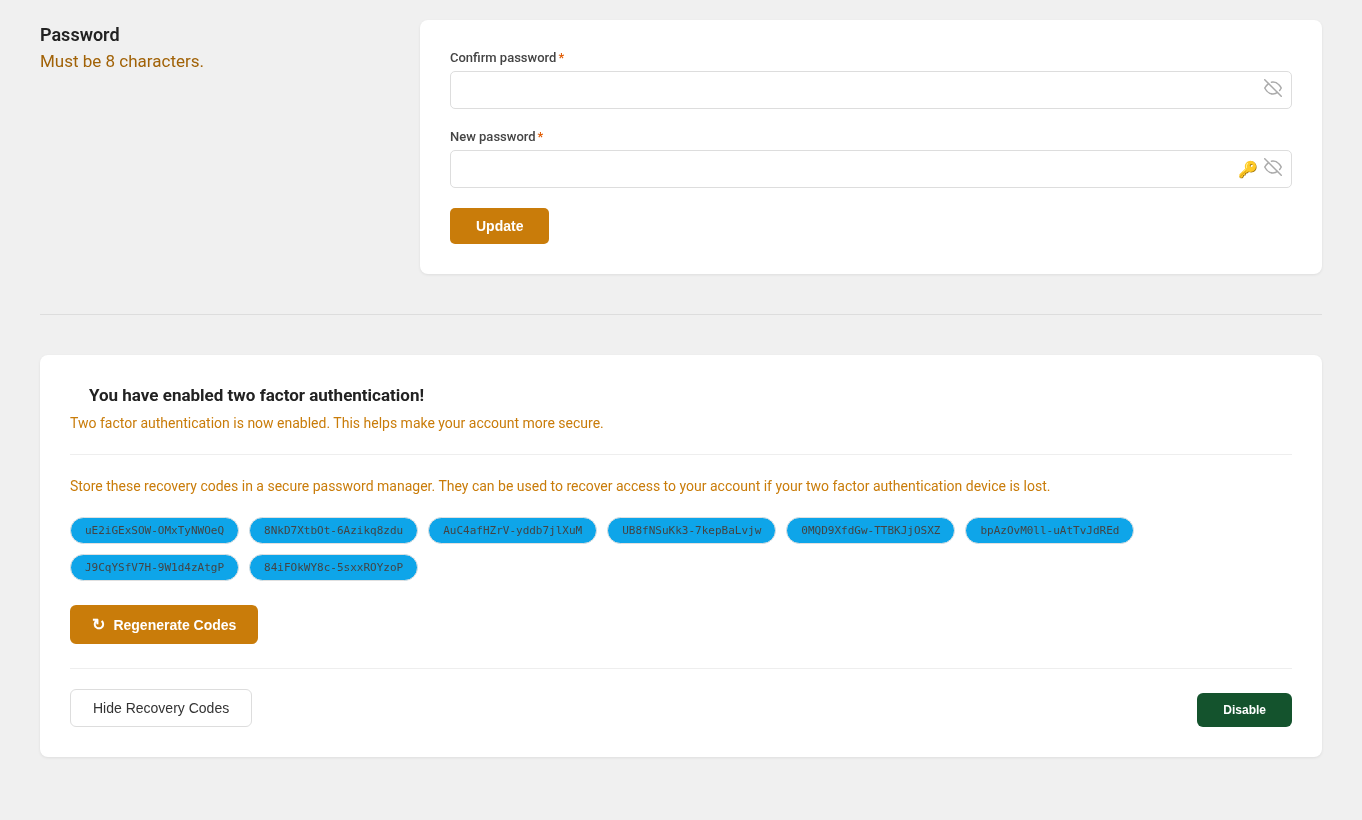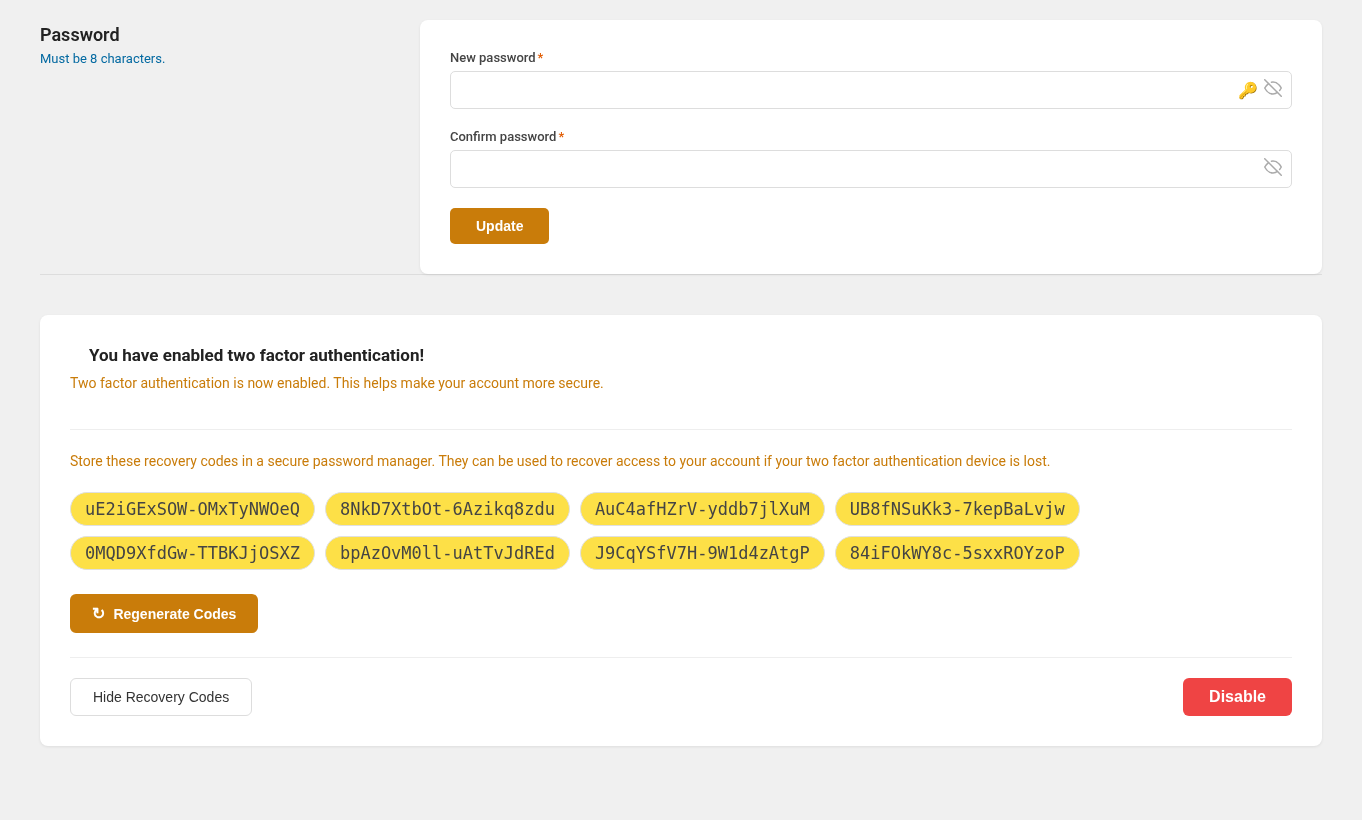--- a/index.html
+++ b/index.html
@@ -13,38 +13,39 @@
       max-width: 1362px;
       margin: 0 auto;
       padding: 20px 40px;
     }
 
     
     .section {
       display: flex;
       gap: 40px;
       margin-bottom: 40px;
+      padding-bottom: 40px;
       border-bottom: 1px solid #ddd;
     }
     .section:last-child {
       border-bottom: none;
     }
     .section-left {
       flex: 0 0 340px;
       padding-top: 4px;
     }
     .section-left h2 {
       font-size: 18px;
       font-weight: 600;
       color: #222;
       margin-bottom: 6px;
     }
     .section-left p {
-      font-size: 13px;
-      color: #0369a1;
+      font-size: 17px;
+      color: #a16207;
     }
     .section-right {
       flex: 1;
       background: #fff;
       border-radius: 8px;
       padding: 30px;
       box-shadow: 0 1px 3px rgba(0,0,0,0.08);
     }
 
     
@@ -108,46 +109,46 @@
     .tfa-success-title {
       font-size: 17px;
       font-weight: 700;
       color: #222;
       margin-bottom: 8px;
       margin-left: 19px;
     }
     .tfa-success-text {
       font-size: 14px;
       color: #c97c0a;
-      margin-bottom: 35px;
+      margin-bottom: 20px;
       line-height: 1.5;
     }
     .tfa-divider {
       border: none;
       border-top: 1px solid #eee;
       margin-bottom: 20px;
     }
     .tfa-store-text {
       font-size: 14px;
       color: #c97c0a;
       line-height: 1.6;
       margin-bottom: 20px;
     }
     .recovery-codes {
       display: flex;
       flex-wrap: wrap;
       gap: 10px;
       margin-bottom: 24px;
     }
     .recovery-code {
-      background: #fde047;
+      background: #0ea5e9;
       border: 1px solid #e0e0e0;
       border-radius: 20px;
       padding: 6px 14px;
-      font-size: 17px;
+      font-size: 11px;
       font-family: monospace;
       color: #444;
     }
     .regenerate-btn {
       background: #c97c0a;
       color: #fff;
       border: none;
       padding: 10px 22px;
       border-radius: 6px;
       font-size: 14px;
@@ -174,66 +175,66 @@
     .btn-hide {
       background: #fff;
       color: #333;
       border: 1px solid #ddd;
       padding: 10px 22px;
       border-radius: 6px;
       font-size: 14px;
       cursor: pointer;
     }
     .btn-disable {
-      background: #ef4444;
+      background: #14532d;
       color: #fff;
       border: none;
       padding: 10px 26px;
       border-radius: 6px;
-      font-size: 16px;
+      font-size: 12px;
       font-weight: 600;
       cursor: pointer;
     }
   </style>
 </head>
 <body>
 
 <div class="page-container">
 
   <div class="section">
     <div class="section-left">
       <h2>Password</h2>
       <p>Must be 8 characters.</p>
     </div>
     <div class="section-right">
       <div class="form-group">
         <label class="form-label">
-          <span>New password</span><span class="required-star">*</span>
+          <span>Confirm password</span><span class="required-star">*</span>
         </label>
         <div class="input-wrapper">
           <input type="password" class="form-input" style="">
           <div class="input-icons">
-            <span class="input-icon">🔑</span>
             <span class="input-icon">
               <svg width="18" height="18" viewBox="0 0 24 24" fill="none" stroke="#aaa" stroke-width="2" stroke-linecap="round" stroke-linejoin="round">
                 <path d="M17.94 17.94A10.07 10.07 0 0112 20c-7 0-11-8-11-8a18.45 18.45 0 015.06-5.94"></path>
                 <path d="M9.9 4.24A9.12 9.12 0 0112 4c7 0 11 8 11 8a18.5 18.5 0 01-2.16 3.19"></path>
                 <line x1="1" y1="1" x2="23" y2="23"></line>
               </svg>
             </span>
           </div>
         </div>
       </div>
       <div class="form-group">
         <label class="form-label">
-          <span>Confirm password</span><span class="required-star">*</span>
+          <span>New password</span><span class="required-star">*</span>
         </label>
         <div class="input-wrapper">
           <input type="password" class="form-input" style="">
           <div class="input-icons">
+            <span class="input-icon">🔑</span>
             <span class="input-icon">
               <svg width="18" height="18" viewBox="0 0 24 24" fill="none" stroke="#aaa" stroke-width="2" stroke-linecap="round" stroke-linejoin="round">
                 <path d="M17.94 17.94A10.07 10.07 0 0112 20c-7 0-11-8-11-8a18.45 18.45 0 015.06-5.94"></path>
                 <path d="M9.9 4.24A9.12 9.12 0 0112 4c7 0 11 8 11 8a18.5 18.5 0 01-2.16 3.19"></path>
                 <line x1="1" y1="1" x2="23" y2="23"></line>
               </svg>
             </span>
           </div>
         </div>
       </div>

